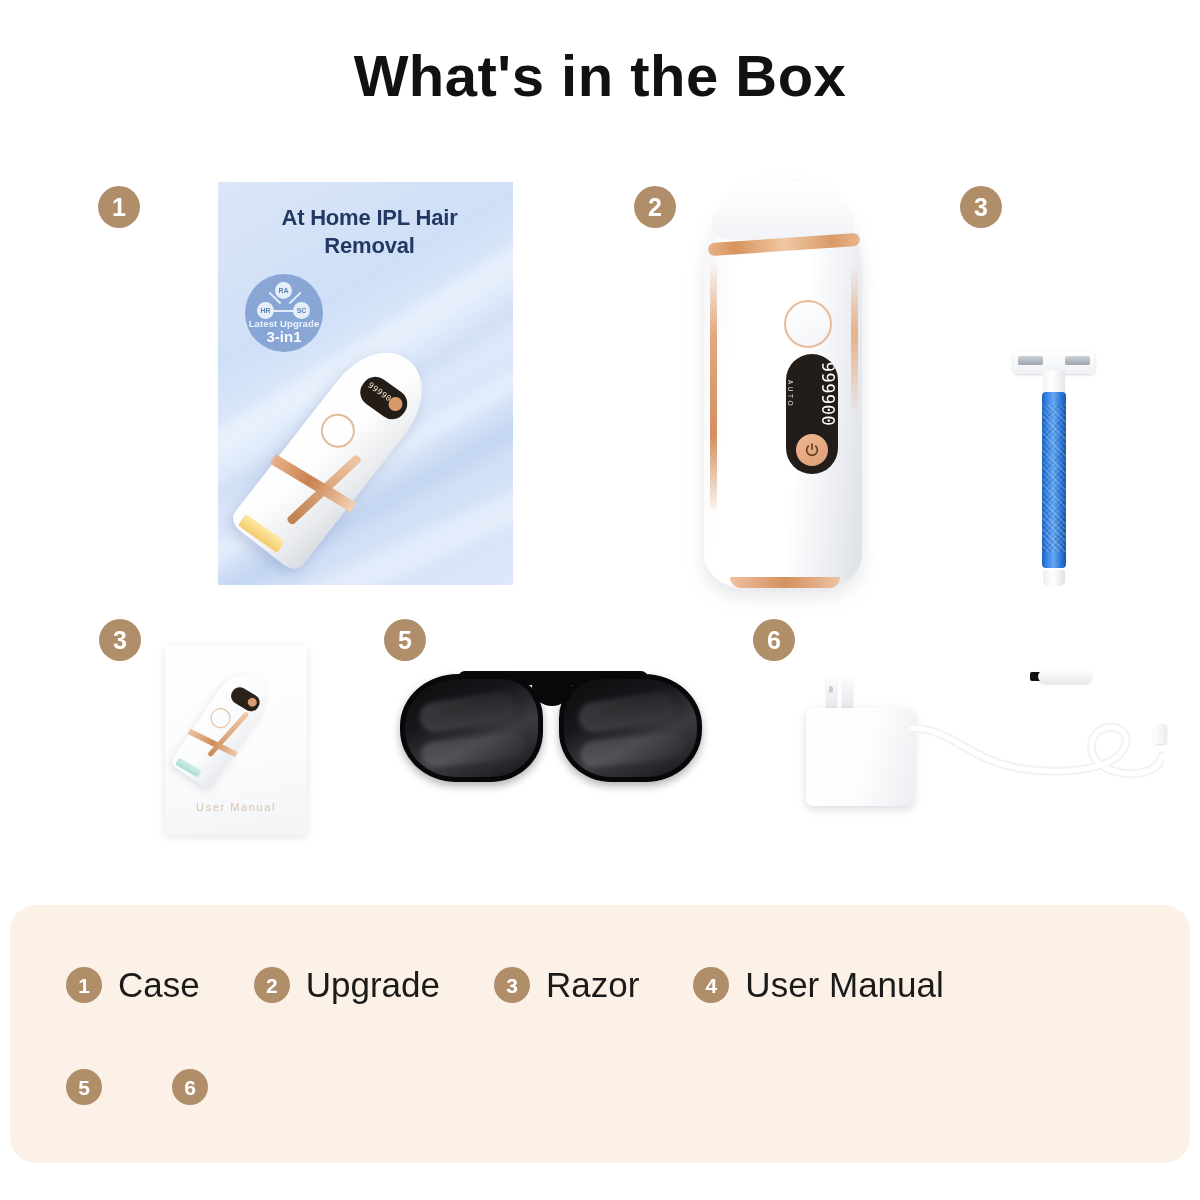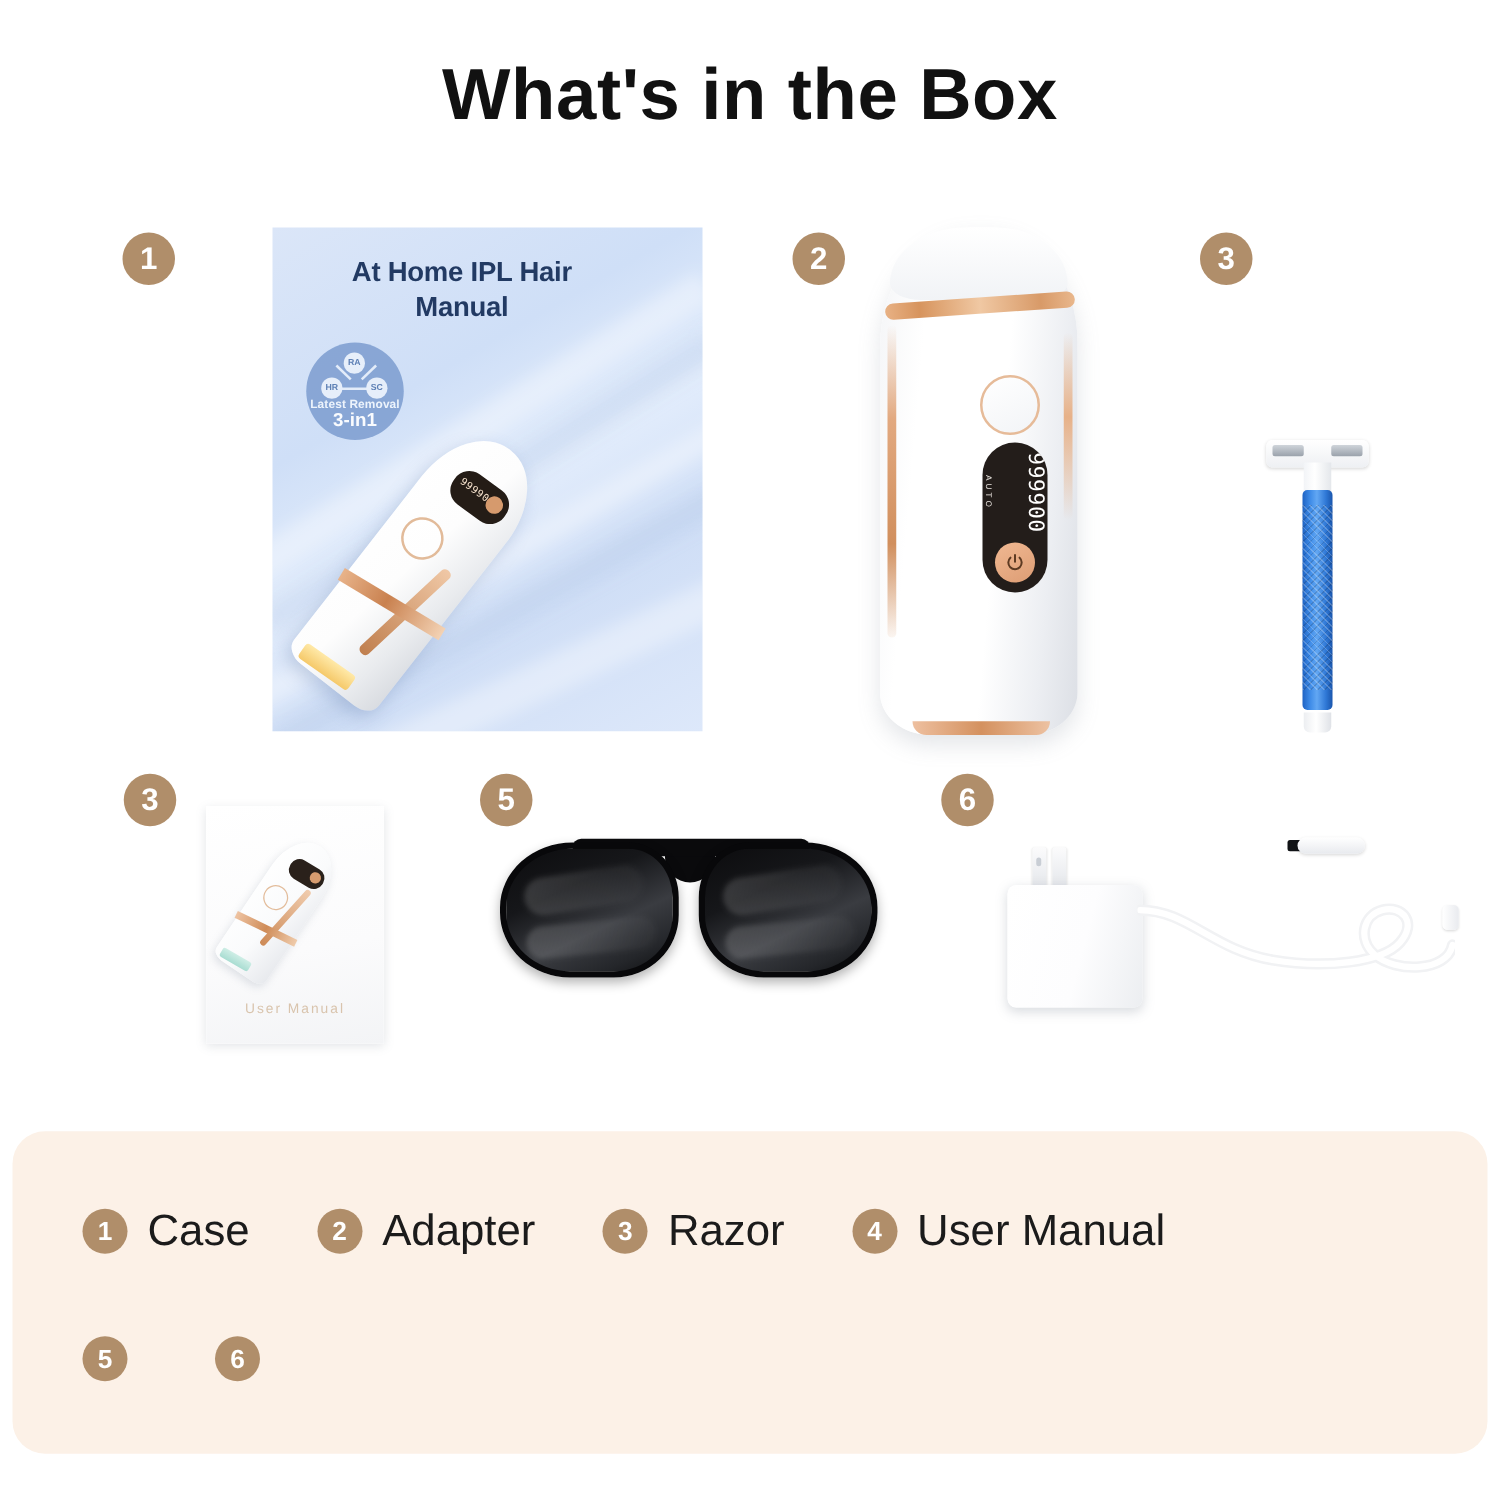--- a/index.html
+++ b/index.html
@@ -42,21 +42,21 @@
     align-items: center;
     justify-content: center;
     line-height: 1;
   }
 
   
   .case-box {
     position: absolute;
     left: 218px;
     top: 182px;
-    width: 344px;
+    width: 295px;
     height: 403px;
     background: linear-gradient(150deg, #dbe6f8 0%, #cfdff7 32%, #e3edfc 52%, #cfdef6 72%, #dde8fa 100%);
     overflow: hidden;
   }
   .case-fold {
     position: absolute;
     background: rgba(255,255,255,0.35);
     filter: blur(6px);
   }
   .case-fold.f1 { left: -60px; top: 150px; width: 440px; height: 26px; transform: rotate(-32deg); }
@@ -680,33 +680,33 @@
 
 <div class="case-box">
   <div class="case-shadow s1"></div>
   <div class="case-shadow s2"></div>
   <div class="case-fold f1"></div>
   <div class="case-fold f2"></div>
   <div class="case-fold f3"></div>
 
   <div class="case-title">
     <div>At Home IPL Hair</div>
-    <div>Manual</div>
+    <div>Removal</div>
   </div>
 
   <div class="case-badge">
     <div class="badge-nodes">
       <div class="badge-link l1"></div>
       <div class="badge-link l2"></div>
       <div class="badge-link l3"></div>
       <div class="badge-node n-top">RA</div>
       <div class="badge-node n-left">HR</div>
       <div class="badge-node n-right">SC</div>
     </div>
-    <div class="badge-upgrade">Latest Removal</div>
+    <div class="badge-upgrade">Latest Upgrade</div>
     <div class="badge-three">3-in1</div>
   </div>
 
   <div class="case-device">
     <div class="cd-body"></div>
     <div class="cd-stripe2"></div>
     <div class="cd-stripe"></div>
     <div class="cd-screen">
       <div class="cd-screen-digits">999900</div>
       <div class="cd-screen-dot"></div>
@@ -803,21 +803,21 @@
 
 <div class="legend-panel">
 
   <div class="legend-row row-1">
     <div class="legend-item" style="margin-right:54px;">
       <div class="legend-marker">1</div>
       <div class="legend-label">Case</div>
     </div>
     <div class="legend-item" style="margin-right:54px;">
       <div class="legend-marker">2</div>
-      <div class="legend-label">Adapter</div>
+      <div class="legend-label">Upgrade</div>
     </div>
     <div class="legend-item" style="margin-right:54px;">
       <div class="legend-marker">3</div>
       <div class="legend-label">Razor</div>
     </div>
     <div class="legend-item">
       <div class="legend-marker">4</div>
       <div class="legend-label">User Manual</div>
     </div>
   </div>

